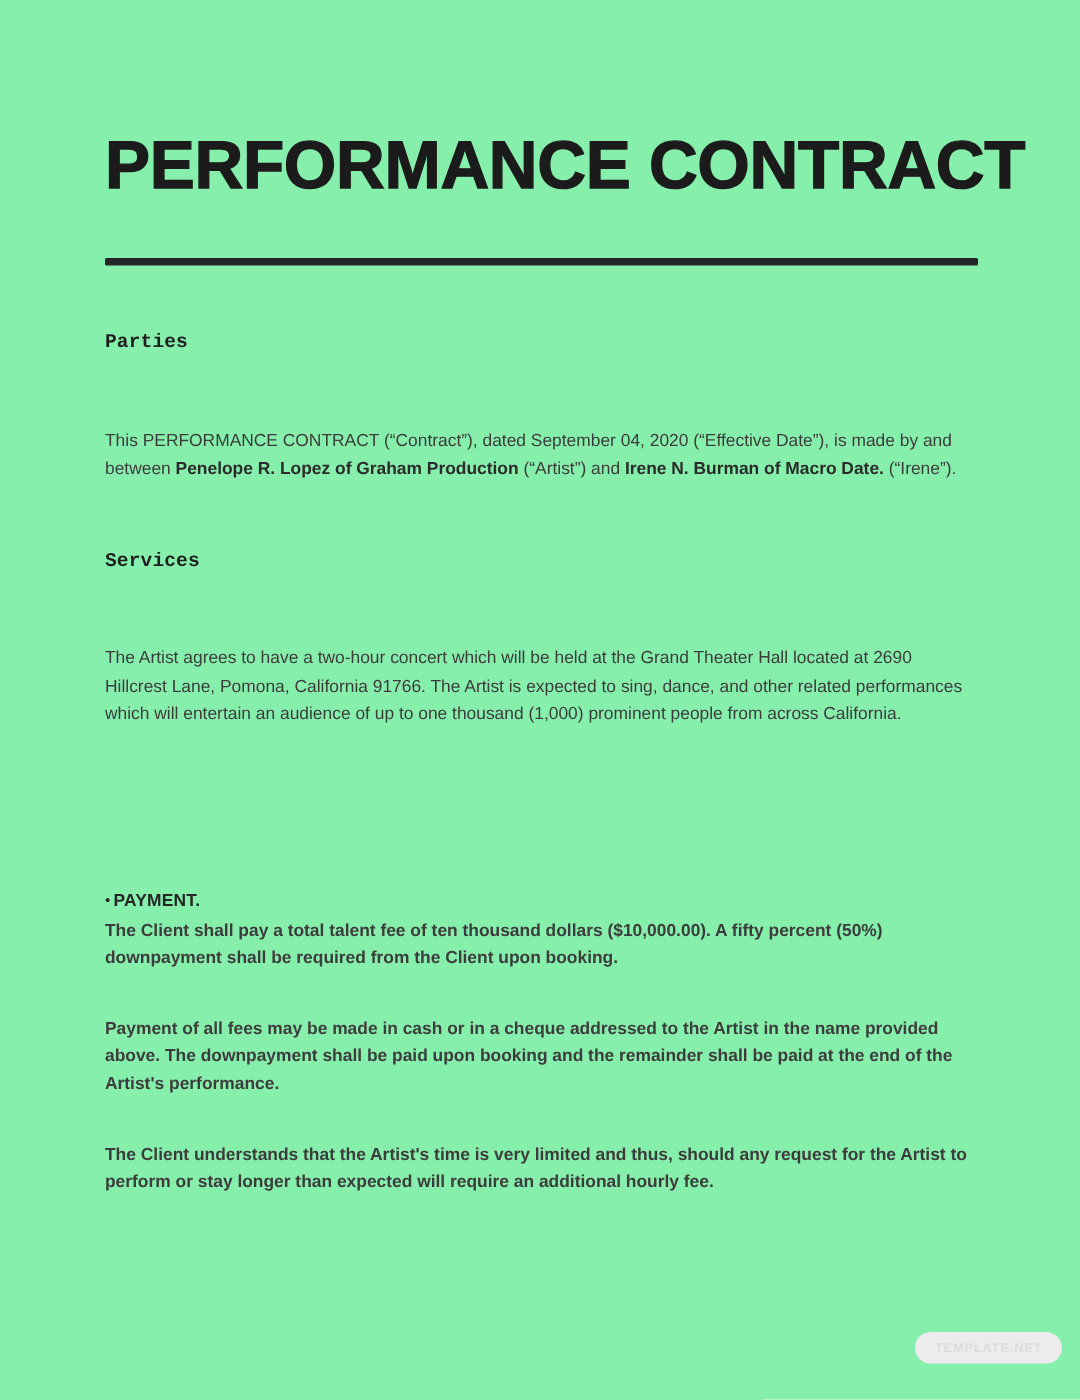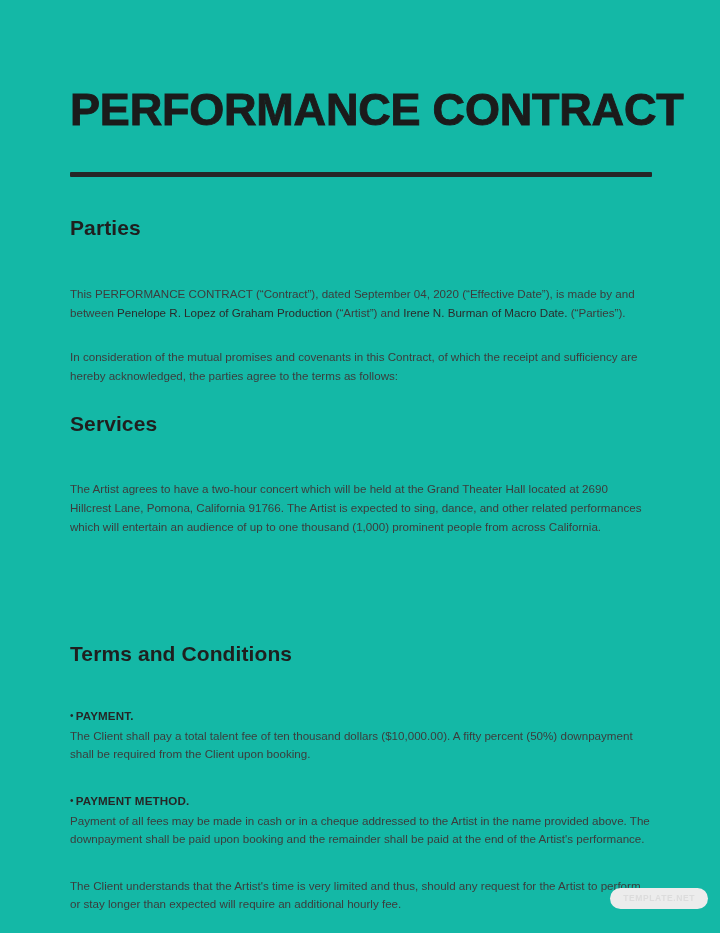--- a/index.html
+++ b/index.html
@@ -13,21 +13,21 @@
     height: 933px;
     overflow: hidden;
     font-family: "Liberation Sans", sans-serif;
     -webkit-font-smoothing: antialiased;
   }
 
   .page {
     position: relative;
     width: 720px;
     height: 933px;
-    background: #14b8a6;
+    background: #86efac;
     box-sizing: border-box;
     overflow: hidden;
   }
 
   .content {
     position: absolute;
     left: 70px;
     top: 0;
     width: 582px;
   }
@@ -51,49 +51,49 @@
     margin-top: 36px;
     width: 582px;
     height: 5px;
     background: #262626;
     border-radius: 1px;
   }
 
   
   .section-heading {
     margin: 0;
-    font-family: Liberation Sans, sans-serif;
-    font-size: 21px;
+    font-family: Liberation Mono, monospace;
+    font-size: 13px;
     line-height: 24px;
     font-weight: 700;
     color: #1f1f1f;
     letter-spacing: 0.1px;
   }
 
   
   .body-text {
     margin: 0;
     font-family: "Liberation Sans", sans-serif;
     font-size: 11.6px;
     line-height: 18.6px;
     color: #3c3c3c;
     text-align: left;
   }
   .body-text b,
   .body-text strong {
-    font-weight: 400;
+    font-weight: 700;
     color: #2b2b2b;
   }
 
   
   .parties-section { margin-top: 39px; }
   .parties-p1 { margin-top: 45px; }
   .parties-p2 { margin-top: 26px; }
 
-  .services-section { margin-top: 27px; }
+  .services-section { margin-top: 40px; }
   .services-p1 { margin-top: 44px; }
 
   .terms-section { margin-top: 106px; }
 
   .term-block { margin-top: 28px; }
   .term-block.first { margin-top: 41px; }
 
   .term-label {
     margin: 0;
     font-family: "Liberation Sans", sans-serif;
@@ -102,21 +102,21 @@
     font-weight: 700;
     color: #262626;
     letter-spacing: 0.15px;
   }
   .term-label .bullet {
     font-weight: 400;
     font-size: 10px;
     vertical-align: 1px;
     margin-right: 2px;
   }
-  .term-body { margin-top: 1px; }
+  .term-body { margin-top: 1px; font-weight: bold; }
 
   
   .watermark {
     position: absolute;
     right: 12px;
     bottom: 24px;
     padding: 5px 13px 6px 13px;
     border-radius: 11px;
     background: #ececec;
     color: #dcdcdc;
@@ -136,46 +136,41 @@
   <div class="content">
 
     <h1 class="doc-title">PERFORMANCE CONTRACT</h1>
 
     <div class="title-rule"></div>
 
     <section class="parties-section">
       <h2 class="section-heading">Parties</h2>
 
       <p class="body-text parties-p1">
-        <span>This PERFORMANCE CONTRACT (“Contract”), dated September 04, 2020 (“Effective Date”), is made by and between </span><b>Penelope R. Lopez of Graham Production</b><span> (“Artist”) and </span><b>Irene N. Burman of Macro Date.</b><span> (“Parties”).</span>
+        <span>This PERFORMANCE CONTRACT (“Contract”), dated September 04, 2020 (“Effective Date”), is made by and between </span><b>Penelope R. Lopez of Graham Production</b><span> (“Artist”) and </span><b>Irene N. Burman of Macro Date.</b><span> (“Irene”).</span>
       </p>
 
-      <p class="body-text parties-p2">In consideration of the mutual promises and covenants in this Contract, of which the receipt and sufficiency are hereby acknowledged, the parties agree to the terms as follows:</p>
     </section>
 
     <section class="services-section">
       <h2 class="section-heading">Services</h2>
 
       <p class="body-text services-p1">The Artist agrees to have a two-hour concert which will be held at the Grand Theater Hall located at 2690 Hillcrest Lane, Pomona, California 91766. The Artist is expected to sing, dance, and other related performances which will entertain an audience of up to one thousand (1,000) prominent people from across California.</p>
     </section>
 
     <section class="terms-section">
-      <h2 class="section-heading">Terms and Conditions</h2>
 
       <div class="term-block first">
         <p class="term-label">
           <span class="bullet">•</span><span>PAYMENT.</span>
         </p>
         <p class="body-text term-body">The Client shall pay a total talent fee of ten thousand dollars ($10,000.00). A fifty percent (50%) downpayment shall be required from the Client upon booking.</p>
       </div>
 
       <div class="term-block">
-        <p class="term-label">
-          <span class="bullet">•</span><span>PAYMENT METHOD.</span>
-        </p>
         <p class="body-text term-body">Payment of all fees may be made in cash or in a cheque addressed to the Artist in the name provided above. The downpayment shall be paid upon booking and the remainder shall be paid at the end of the Artist's performance.</p>
       </div>
 
       <div class="term-block">
         <p class="body-text term-body">The Client understands that the Artist's time is very limited and thus, should any request for the Artist to perform or stay longer than expected will require an additional hourly fee.</p>
       </div>
 
     </section>
 
   </div>

